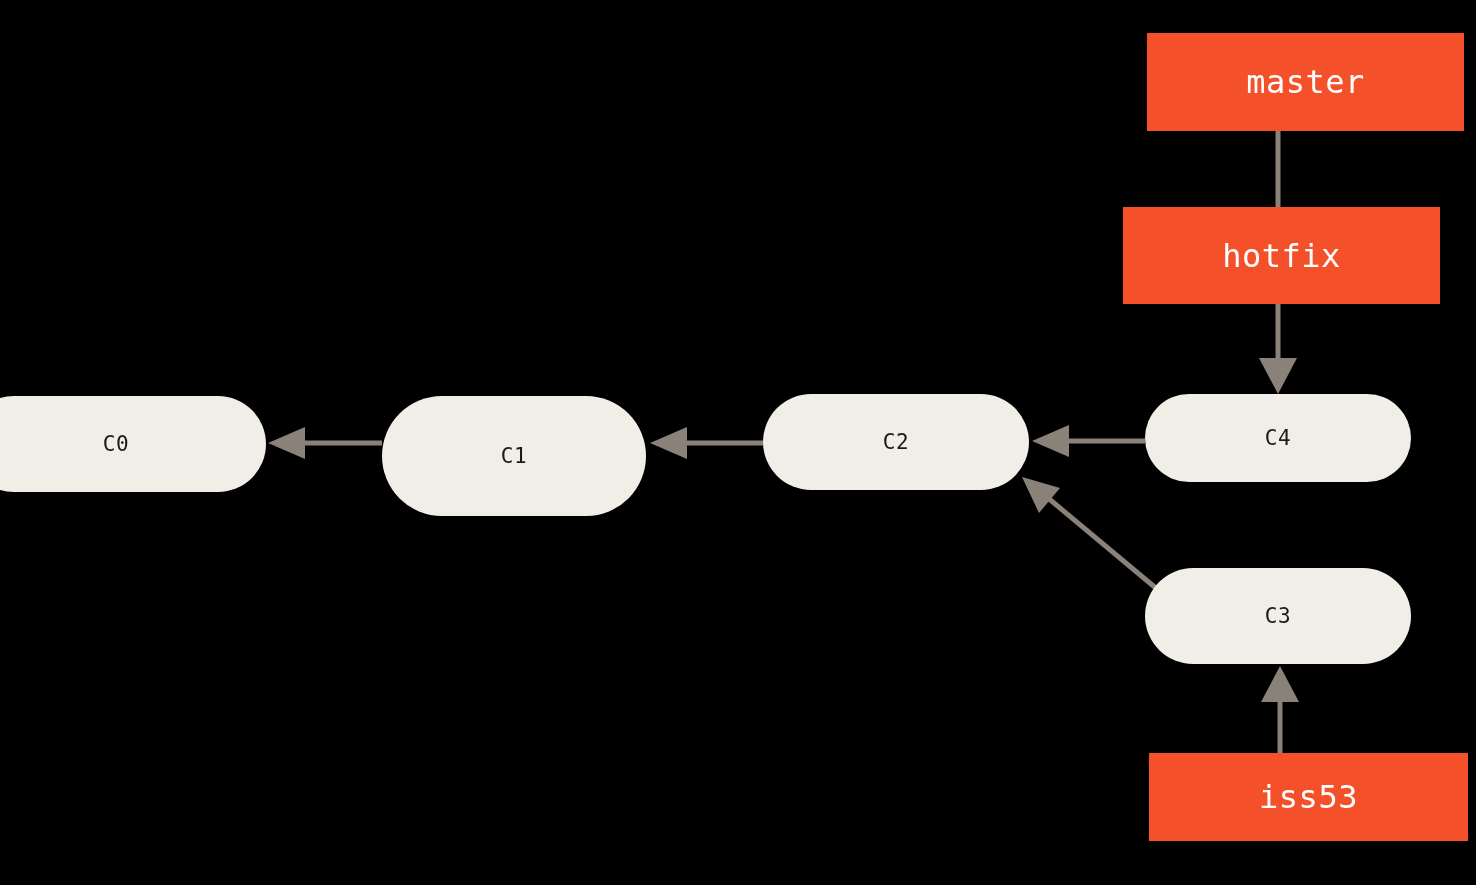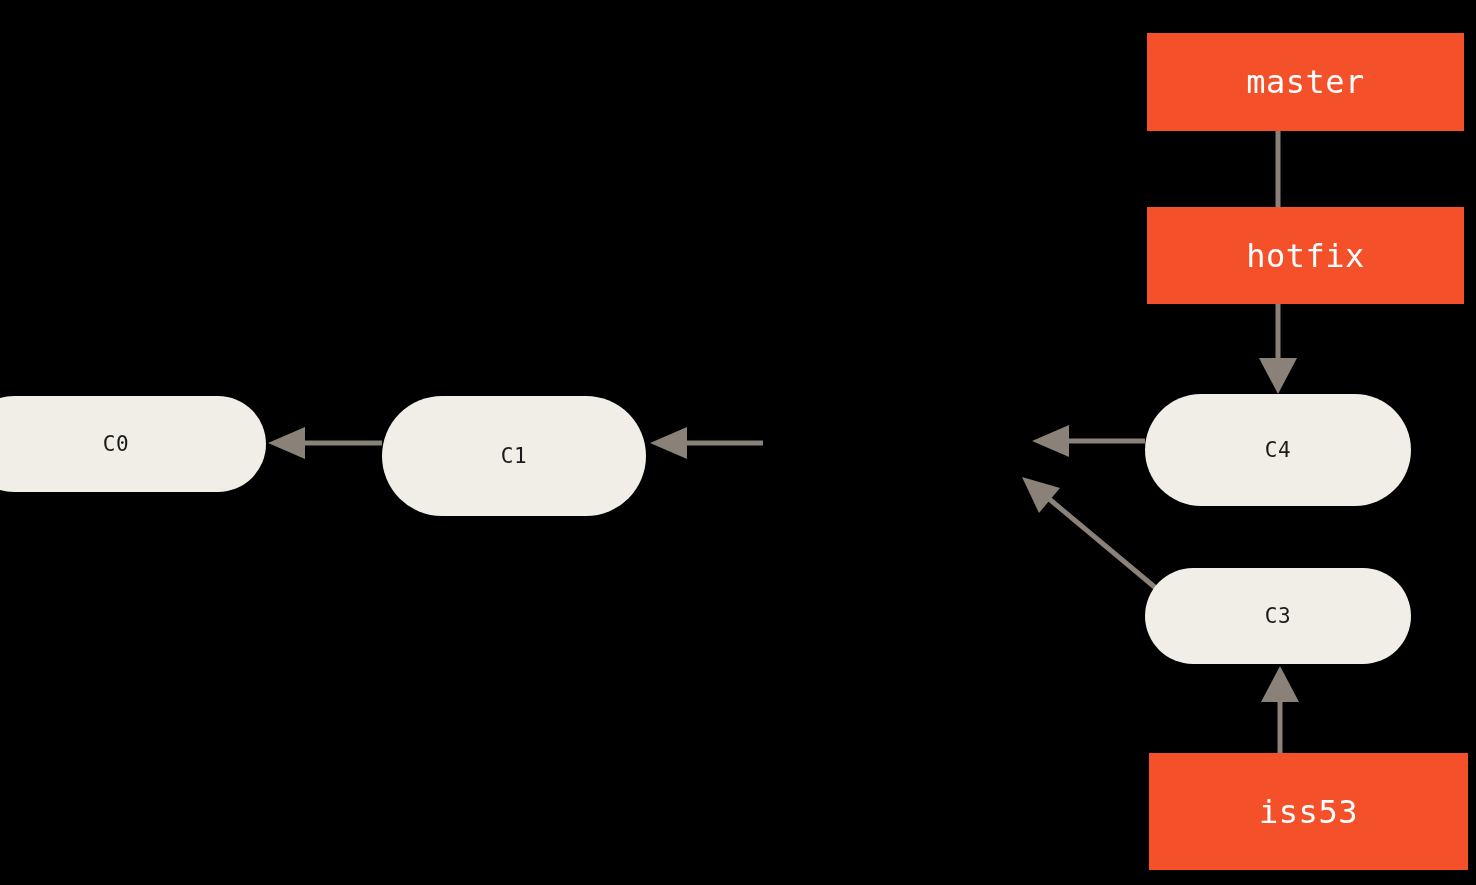--- a/index.html
+++ b/index.html
@@ -100,34 +100,37 @@
   </svg>
 
   <div class="commit-node" style="left:-34px; top:396px; width:300px; height:96px;">
     <span class="commit-label">C0</span>
   </div>
 
   <div class="commit-node" style="left:382px; top:396px; width:264px; height:120px;justify-content:center;">
     <span class="commit-label">C1</span>
   </div>
 
+  <div class="commit-node" style="left:763px; top:394px; width:266px; height:96px;">
+    <span class="commit-label">C2</span>
+  </div>
 
   <div class="commit-node" style="left:1145px; top:568px; width:266px; height:96px;align-items:center;">
     <span class="commit-label">C3</span>
   </div>
 
-  <div class="commit-node" style="left:1145px; top:394px; width:266px; height:112px;">
+  <div class="commit-node" style="left:1145px; top:394px; width:266px; height:88px;">
     <span class="commit-label">C4</span>
   </div>
 
   <div class="branch-box" style="left:1147px; top:33px; width:317px; height:98px;">
     <span class="branch-label">master</span>
   </div>
 
-  <div class="branch-box" style="left:1147px; top:207px; width:317px; height:97px;">
+  <div class="branch-box" style="left:1123px; top:207px; width:317px; height:97px;">
     <span class="branch-label">hotfix</span>
   </div>
 
-  <div class="branch-box" style="left:1149px; top:753px; width:319px; height:117px;">
+  <div class="branch-box" style="left:1149px; top:753px; width:319px; height:88px;">
     <span class="branch-label">iss53</span>
   </div>
 
 </div>
 
 </body></html>

